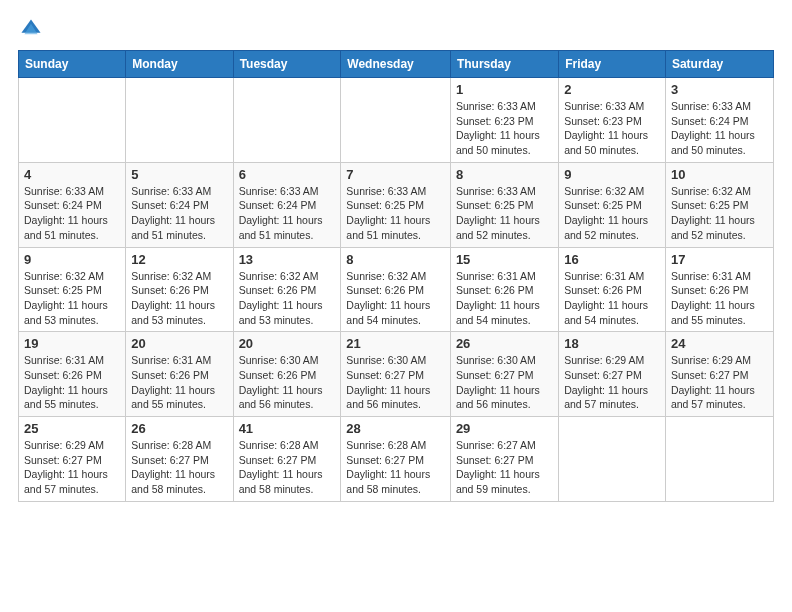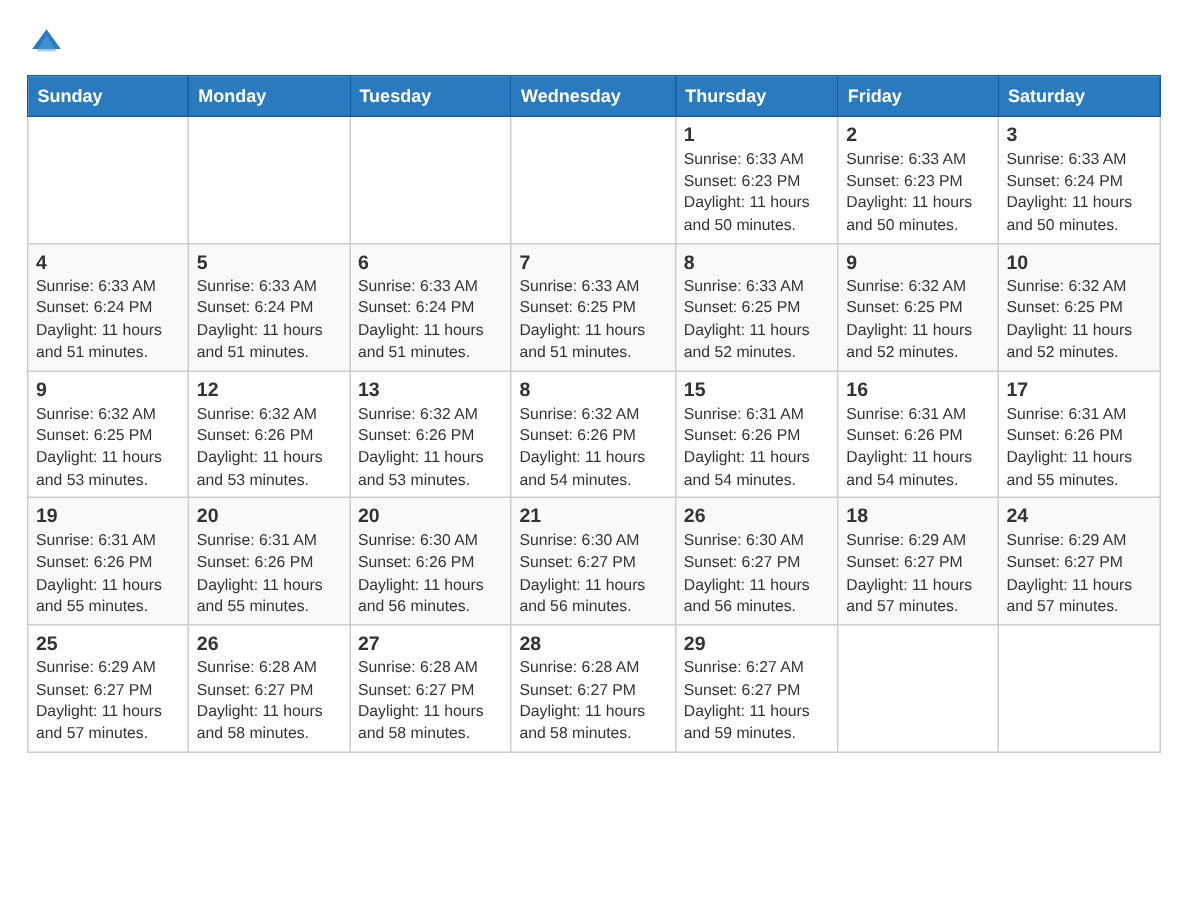--- a/index.html
+++ b/index.html
@@ -246,21 +246,21 @@
         <tr>
           <td>
             <span class="day-num">25</span>
             <div class="day-info">Sunrise: 6:29 AM<br>Sunset: 6:27 PM<br>Daylight: 11 hours<br>and 57 minutes.</div>
           </td>
           <td>
             <span class="day-num">26</span>
             <div class="day-info">Sunrise: 6:28 AM<br>Sunset: 6:27 PM<br>Daylight: 11 hours<br>and 58 minutes.</div>
           </td>
           <td>
-            <span class="day-num">27</span>
+            <span class="day-num">41</span>
             <div class="day-info">Sunrise: 6:28 AM<br>Sunset: 6:27 PM<br>Daylight: 11 hours<br>and 58 minutes.</div>
           </td>
           <td>
             <span class="day-num">28</span>
             <div class="day-info">Sunrise: 6:28 AM<br>Sunset: 6:27 PM<br>Daylight: 11 hours<br>and 58 minutes.</div>
           </td>
           <td>
             <span class="day-num">29</span>
             <div class="day-info">Sunrise: 6:27 AM<br>Sunset: 6:27 PM<br>Daylight: 11 hours<br>and 59 minutes.</div>
           </td>

